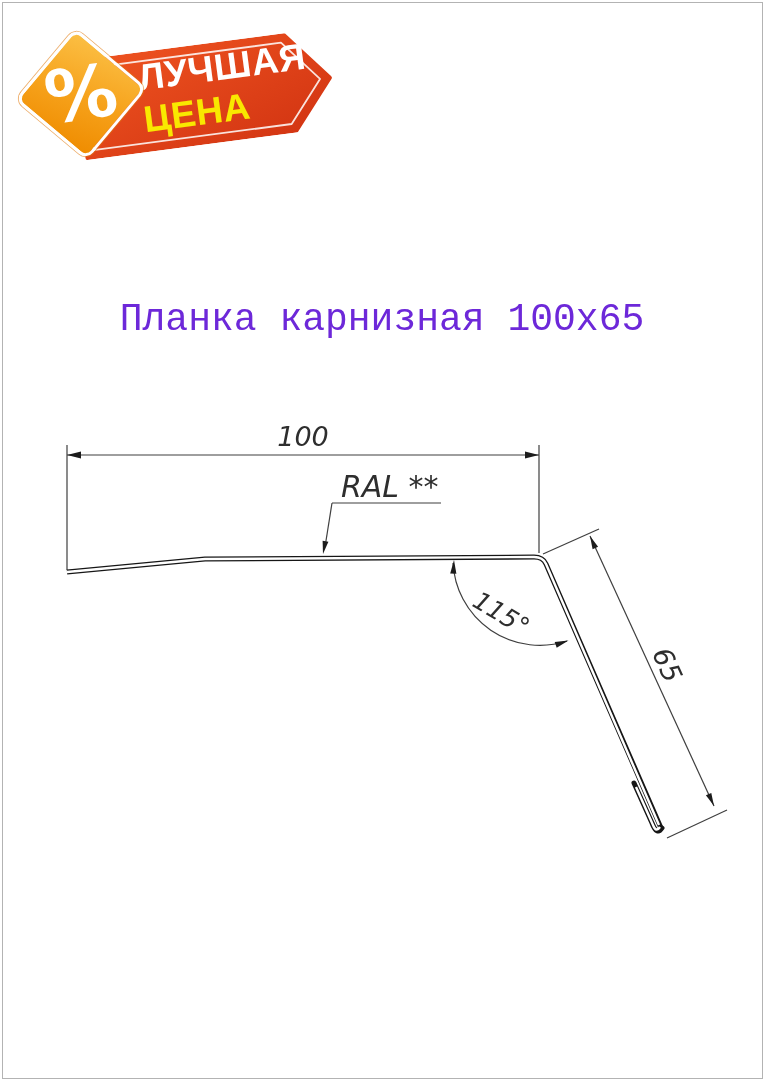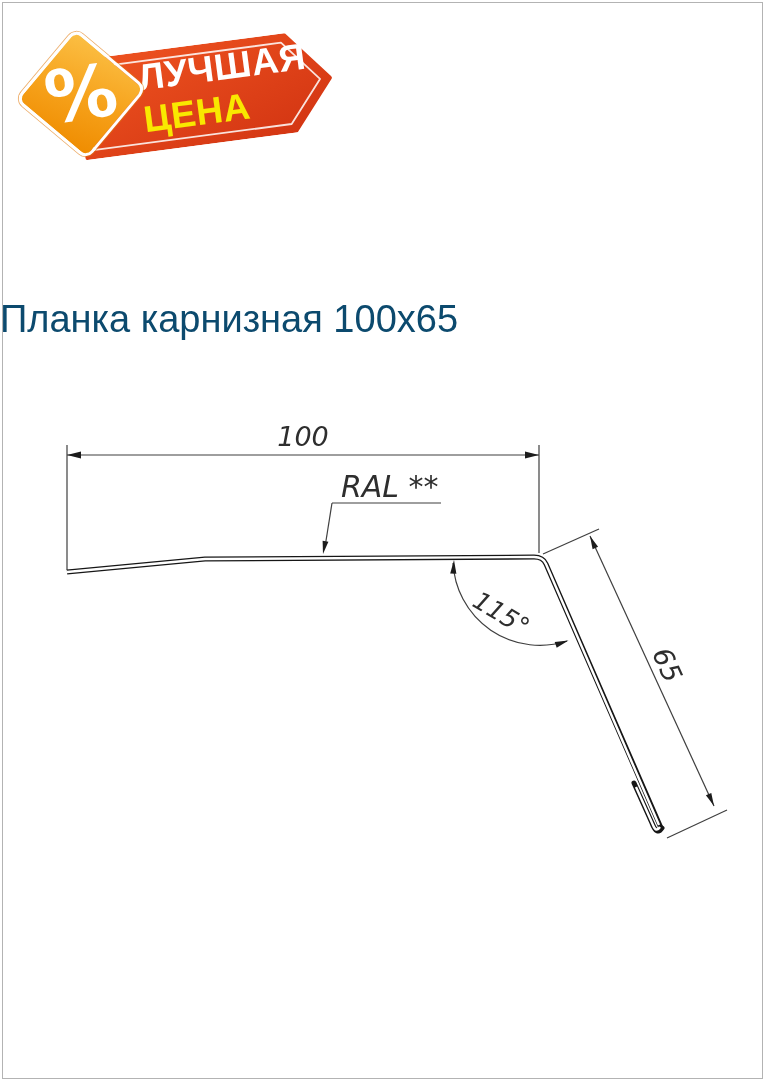--- a/index.html
+++ b/index.html
@@ -35,22 +35,22 @@
     display:flex;align-items:center;justify-content:center;
   }
   #diamond .pct{
     transform:rotate(-48deg);
     font-weight:700;font-size:72px;color:#ffffff;line-height:1;
     font-family:"DejaVu Sans",sans-serif;
   }
   
   #title{
     position:absolute;left:0;top:298px;width:100%;
-    color:#0c4a6e;
-    font-family:Liberation Sans, sans-serif;font-size:38px;font-weight:400;
+    text-align:center;color:#6d28d9;
+    font-family:Liberation Mono, monospace;font-size:38px;font-weight:400;
   }
   
   #draw{position:absolute;left:0;top:0;width:764px;height:1080px;}
   .dimtext{
     font-family:"DejaVu Sans",sans-serif;font-style:italic;
     fill:#2e2e2e;
   }
 </style>
 </head>
 <body>

